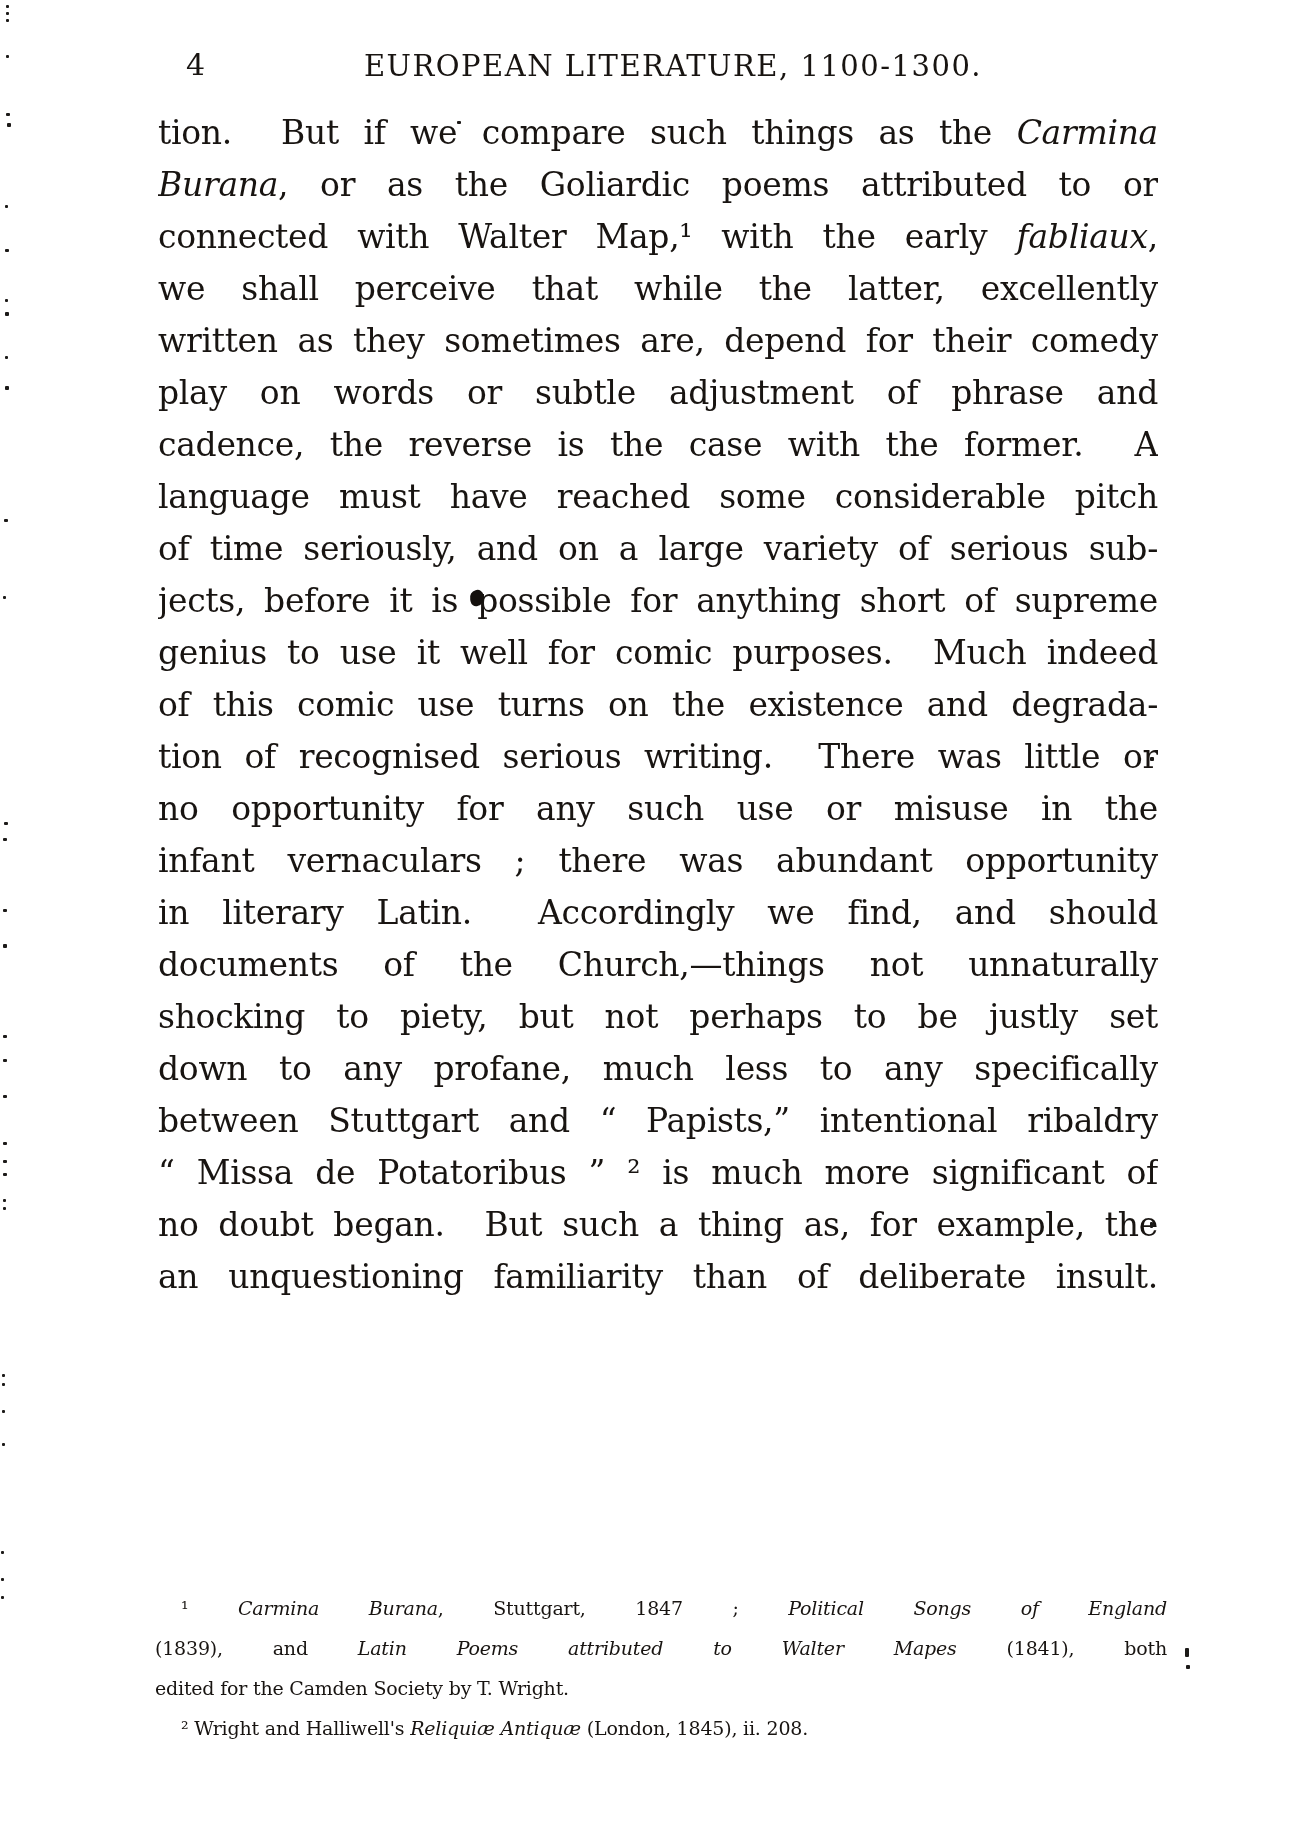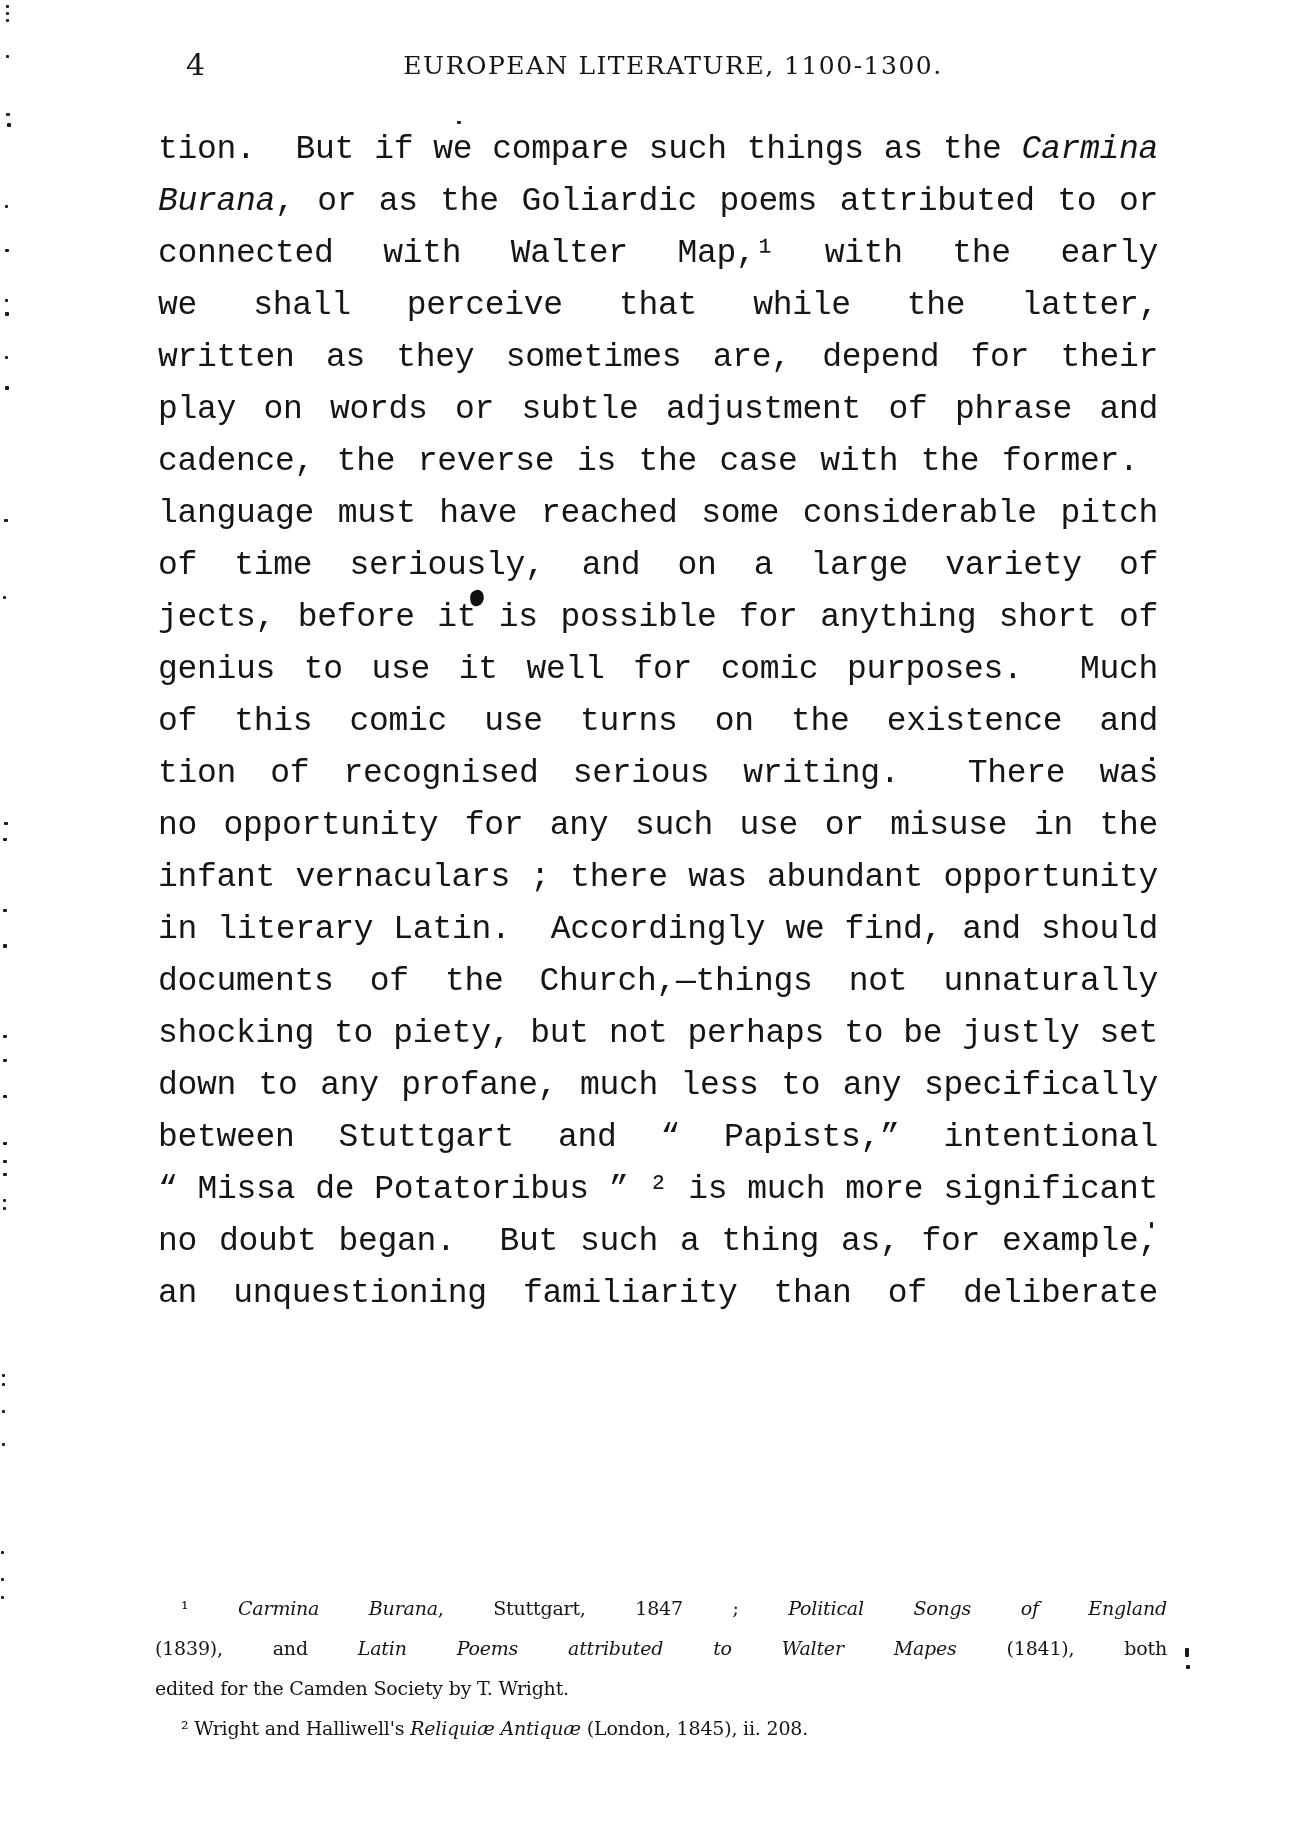--- a/index.html
+++ b/index.html
@@ -19,30 +19,29 @@
   .pagenum {
     position: absolute;
     top: 46px; left: 186px;
     font-size: 30px; line-height: 38px;
     letter-spacing: 0.5px;
   }
   .running-header {
     position: absolute;
     top: 48px; left: 158px; width: 1030px;
     text-align: center;
-    font-size: 25px; line-height: 36px;
+    font-size: 29px; line-height: 36px;
     letter-spacing: 1.5px;
     white-space: nowrap;
   }
   .body-text {
     position: absolute;
-    top: 124px; left: 158px; width: 1000px;
+    top: 107px; left: 158px; width: 1000px;
     font-size: 33px; line-height: 52px;
     letter-spacing: -0.3px;
-    font-family: Liberation Mono, monospace;
   }
   .body-text .line {
     height: 52px; overflow: hidden;
     text-align: justify;
     text-align-last: justify;
   }
   .footnotes {
     position: absolute;
     top: 1588px; left: 155px; width: 1012px;
     font-size: 19px; line-height: 40px;

